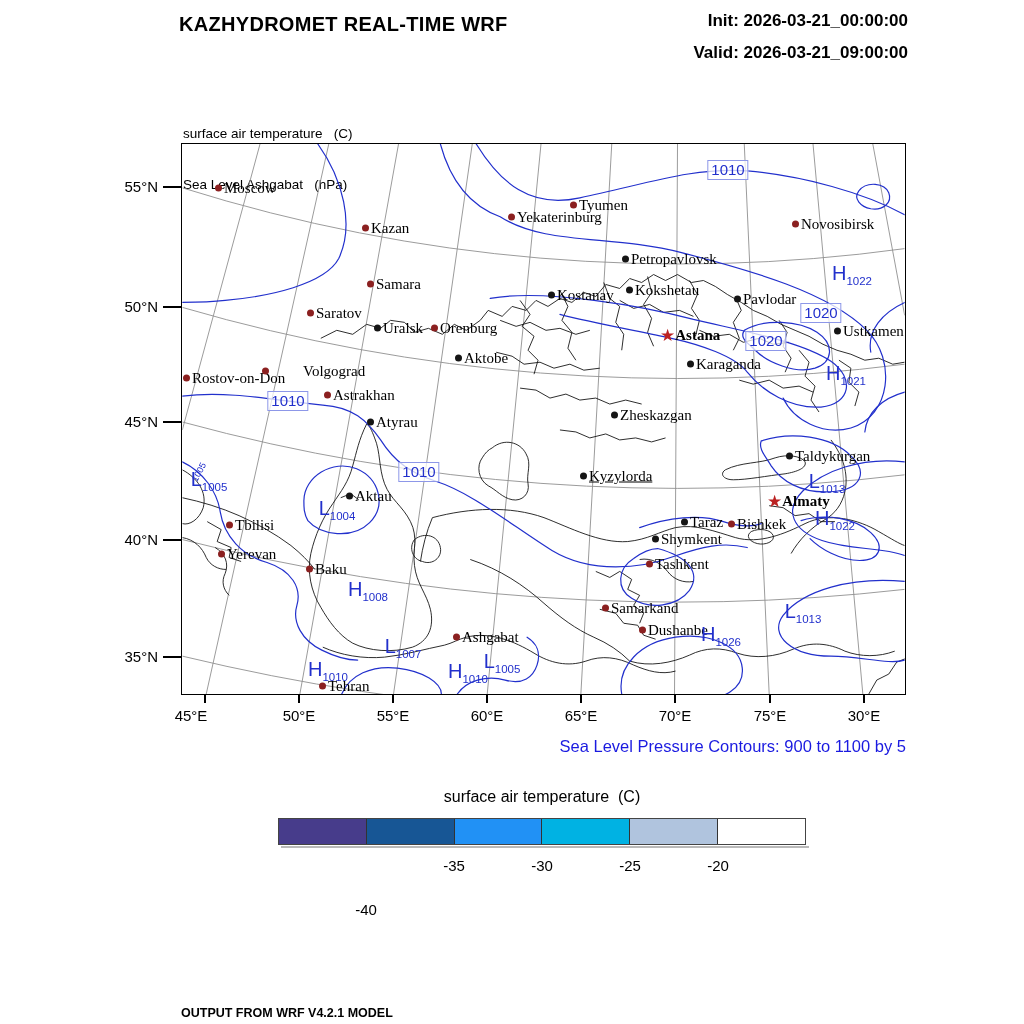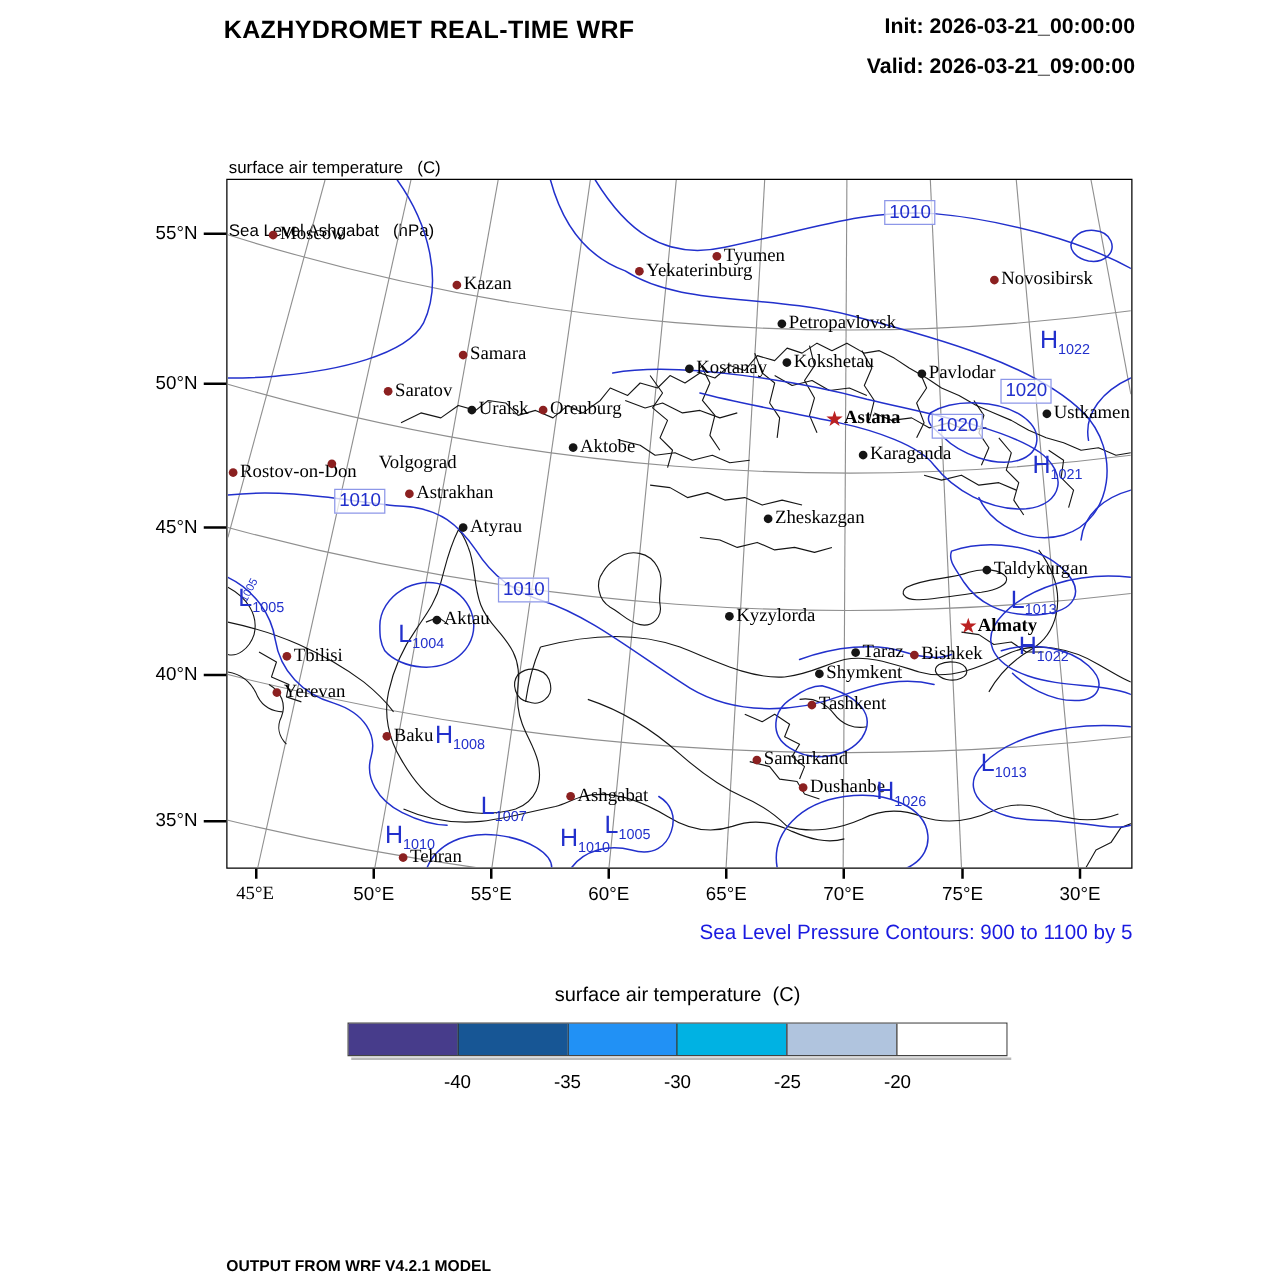--- a/index.html
+++ b/index.html
@@ -242,21 +242,21 @@
           <span class="clabel">Zheskazgan</span>
         </div>
         <div class="city" style="left: 189px; top: 278px;">
           <span class="dot" style="background: rgb(21, 21, 21);"></span>
           <span class="clabel">Atyrau</span>
         </div>
         <div class="city" style="left: 168px; top: 352px;">
           <span class="dot" style="background: rgb(21, 21, 21);"></span>
           <span class="clabel">Aktau</span>
         </div>
-        <div class="city" style="left: 402px; top: 349px;">
+        <div class="city" style="left: 402px; top: 332px; text-decoration: underline;">
           <span class="dot" style="background: rgb(21, 21, 21);"></span>
           <span class="clabel">Kyzylorda</span>
         </div>
         <div class="city" style="left: 608px; top: 312px;">
           <span class="dot" style="background: rgb(21, 21, 21);"></span>
           <span class="clabel">Taldykurgan</span>
         </div>
         <div class="city" style="left: 589px; top: 357px;">
           <span class="star" style="color: rgb(187, 34, 34);">★</span>
           <span class="clabel bold">Almaty</span>
@@ -286,21 +286,21 @@
           <span class="clabel">Dushanbe</span>
         </div>
         <div class="city" style="left: 48px; top: 381px;">
           <span class="dot" style="background: rgb(139, 32, 32);"></span>
           <span class="clabel">Tbilisi</span>
         </div>
         <div class="city" style="left: 40px; top: 410px;">
           <span class="dot" style="background: rgb(139, 32, 32);"></span>
           <span class="clabel">Yerevan</span>
         </div>
-        <div class="city" style="left: 128px; top: 445px;">
+        <div class="city" style="left: 128px; top: 425px;">
           <span class="dot" style="background: rgb(139, 32, 32);"></span>
           <span class="clabel">Baku</span>
         </div>
         <div class="city" style="left: 275px; top: 493px;">
           <span class="dot" style="background: rgb(139, 32, 32);"></span>
           <span class="clabel">Ashgabat</span>
         </div>
         <div class="city" style="left: 141px; top: 542px;">
           <span class="dot" style="background: rgb(139, 32, 32);"></span>
           <span class="clabel">Tehran</span>
@@ -331,21 +331,21 @@
       <div class="latlabel" style="left: 98px; top: 178px;">55°N</div>
       <div class="lattick" style="left: 163px; top: 186px;"></div>
       <div class="latlabel" style="left: 98px; top: 298px;">50°N</div>
       <div class="lattick" style="left: 163px; top: 306px;"></div>
       <div class="latlabel" style="left: 98px; top: 413px;">45°N</div>
       <div class="lattick" style="left: 163px; top: 421px;"></div>
       <div class="latlabel" style="left: 98px; top: 531px;">40°N</div>
       <div class="lattick" style="left: 163px; top: 539px;"></div>
       <div class="latlabel" style="left: 98px; top: 648px;">35°N</div>
       <div class="lattick" style="left: 163px; top: 656px;"></div>
-      <div class="lonlabel" style="left: 174px; top: 707px; font-family: Liberation Serif, serif;">45°E</div>
+      <div class="lonlabel" style="left: 161px; top: 707px;">45°E</div>
       <div class="lontick" style="left: 204px; top: 695px;"></div>
       <div class="lonlabel" style="left: 269px; top: 707px;">50°E</div>
       <div class="lontick" style="left: 298px; top: 695px;"></div>
       <div class="lonlabel" style="left: 363px; top: 707px;">55°E</div>
       <div class="lontick" style="left: 392px; top: 695px;"></div>
       <div class="lonlabel" style="left: 457px; top: 707px;">60°E</div>
       <div class="lontick" style="left: 486px; top: 695px;"></div>
       <div class="lonlabel" style="left: 551px; top: 707px;">65°E</div>
       <div class="lontick" style="left: 580px; top: 695px;"></div>
       <div class="lonlabel" style="left: 645px; top: 707px;">70°E</div>
@@ -362,21 +362,21 @@
   <div class="cbar" id="cbar">
       <div class="seg" style="background: rgb(71, 60, 139);"></div>
       <div class="seg" style="background: rgb(23, 86, 149);"></div>
       <div class="seg" style="background: rgb(33, 145, 245);"></div>
       <div class="seg" style="background: rgb(0, 178, 227);"></div>
       <div class="seg" style="background: rgb(176, 196, 222);"></div>
       <div class="seg" style="background: rgb(255, 255, 255);"></div>
     </div>
   <div class="cbar-shadow"></div>
   <div class="cbar-ticks" id="cbar-ticks">
-      <span style="left: 88px;">-40</span>
+      <span style="left: 88px; margin-top: 44px;">-40</span>
       <span style="left: 176px;">-35</span>
       <span style="left: 264px;">-30</span>
       <span style="left: 352px;">-25</span>
       <span style="left: 440px;">-20</span>
     </div>
 
   <div class="footer">
     <div>OUTPUT FROM WRF V4.2.1 MODEL</div>
     
   </div>

